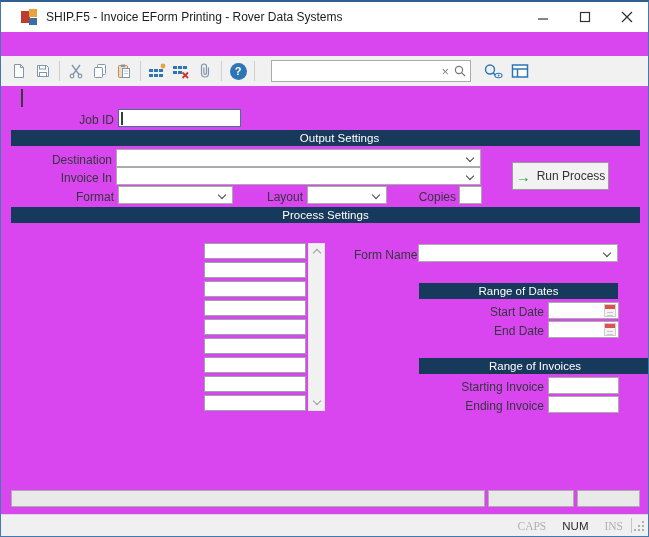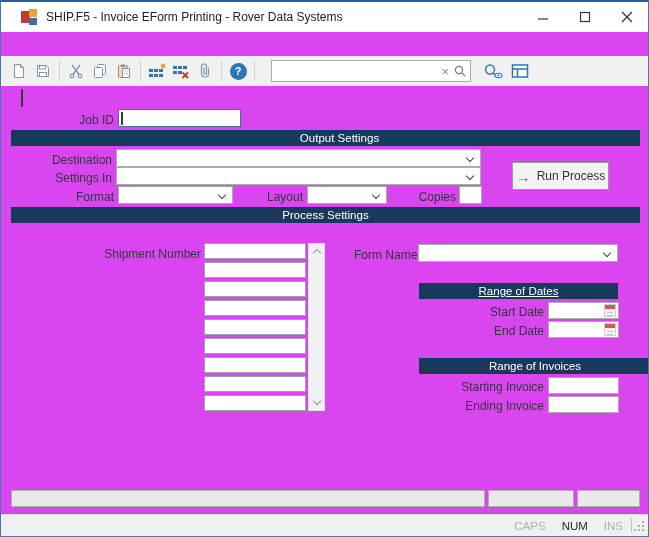--- a/index.html
+++ b/index.html
@@ -51,21 +51,21 @@
   .sb-down{ bottom:6px; transform:rotate(45deg); }
   
   .cal{ position:absolute; width:12px; height:13px; background:#F3F3F3; border:1px solid #CFCFCF; }
   .cal::before{ content:''; position:absolute; top:0; left:0; right:0; height:4px; background:#D9534F; }
   .cal::after{ content:''; position:absolute; left:2px; right:2px; top:7px; height:1px; background:#C9C9C9; box-shadow:0 3px 0 #C9C9C9; }
   
   .stat-field{ position:absolute; height:17px; background:#E9E9E9; border:1px solid #ADADAD; }
   
   .statusbar{ position:absolute; left:0; right:0; bottom:0; height:22px; background:#F0F0F0; border-top:1px solid #D9D9D9; display:flex; align-items:center; justify-content:flex-end; font-size:11.5px; }
   .kbd-ind{ padding:0 8px; }
-  .ind-off{ color:#B0B0B0; }
+  .ind-off{ color:#B0B0B0;font-family:Liberation Serif, serif; }
   .ind-on{ color:#2b2b2b; }
   .sb-div{ width:1px; height:15px; background:#C4C4C4; }
   .session{ padding:0 8px; color:#1d1d1d; }
   .grip{ width:14px; height:16px; margin-right:2px; }
 </style>
 </head>
 <body>
 
 <div class="window">
 
@@ -208,21 +208,21 @@
   <div class="caret" style="left:120px; top:110px; height:13px; width:1.5px;"></div>
 
   <div class="hdr" style="left:10px; top:128px; width:629px;padding-left:28px;">Output Settings</div>
 
   <span class="label" style="left:30px; top:151px; width:81px;">Destination</span>
   <div class="combo" style="left:115px; top:147px; width:365px;">
     <span class="combo-val"></span>
     <span class="chev"></span>
   </div>
 
-  <span class="label" style="left:30px; top:169px; width:81px;">Settings In</span>
+  <span class="label" style="left:30px; top:169px; width:81px;">Invoice In</span>
   <div class="combo" style="left:115px; top:165px; width:365px;">
     <span class="combo-val"></span>
     <span class="chev"></span>
   </div>
 
   <button class="run-btn">
     <span class="run-arrow">→</span>
     <span>Run Process</span>
   </button>
 
@@ -234,21 +234,20 @@
   <span class="label" style="left:252px; top:188px; width:50px;">Layout</span>
   <div class="combo" style="left:306px; top:184px; width:80px;">
     <span class="combo-val"></span>
     <span class="chev"></span>
   </div>
   <span class="label" style="left:405px; top:188px; width:50px;">Copies</span>
   <input class="tinput" style="left: 458px; top: 184px; width: 23px;" value="">
 
   <div class="hdr" style="left:10px; top:205px; width:629px;">Process Settings</div>
 
-  <span class="label" style="left:90px; top:245px; width:110px;">Shipment Number</span>
   <div class="ship-list">
       <input class="ship-input" style="">
       <input class="ship-input" style="">
       <input class="ship-input" style="">
       <input class="ship-input" style="">
       <input class="ship-input" style="">
       <input class="ship-input" style="">
       <input class="ship-input" style="">
       <input class="ship-input" style="">
       <input class="ship-input" style="">
@@ -257,21 +256,21 @@
     <span class="sb-chev sb-up"></span>
     <span class="sb-chev sb-down"></span>
   </div>
 
   <span class="label" style="left:353px; top:246px; width:60px;">Form Name</span>
   <div class="combo" style="left:417px; top:242px; width:200px;">
     <span class="combo-val"></span>
     <span class="chev"></span>
   </div>
 
-  <div class="hdr" style="left:418px; top:281px; width:199px;text-decoration:underline;">Range of Dates</div>
+  <div class="hdr" style="left:418px; top:281px; width:199px;">Range of Dates</div>
   <span class="label" style="left:463px; top:303px; width:80px;">Start Date</span>
   <input class="tinput" style="left: 547px; top: 300px; width: 71px; height: 17px;" value="">
   <div class="cal" style="left:603px; top:302px;"></div>
   <span class="label" style="left:463px; top:322px; width:80px;">End Date</span>
   <input class="tinput" style="left: 547px; top: 319px; width: 71px; height: 17px;" value="">
   <div class="cal" style="left:603px; top:321px;"></div>
 
   <div class="hdr" style="left:418px; top:356px; width:232px;">Range of Invoices</div>
   <span class="label" style="left:443px; top:378px; width:100px;">Starting Invoice</span>
   <input class="tinput" style="left: 547px; top: 375px; width: 71px; height: 17px;" value="">

